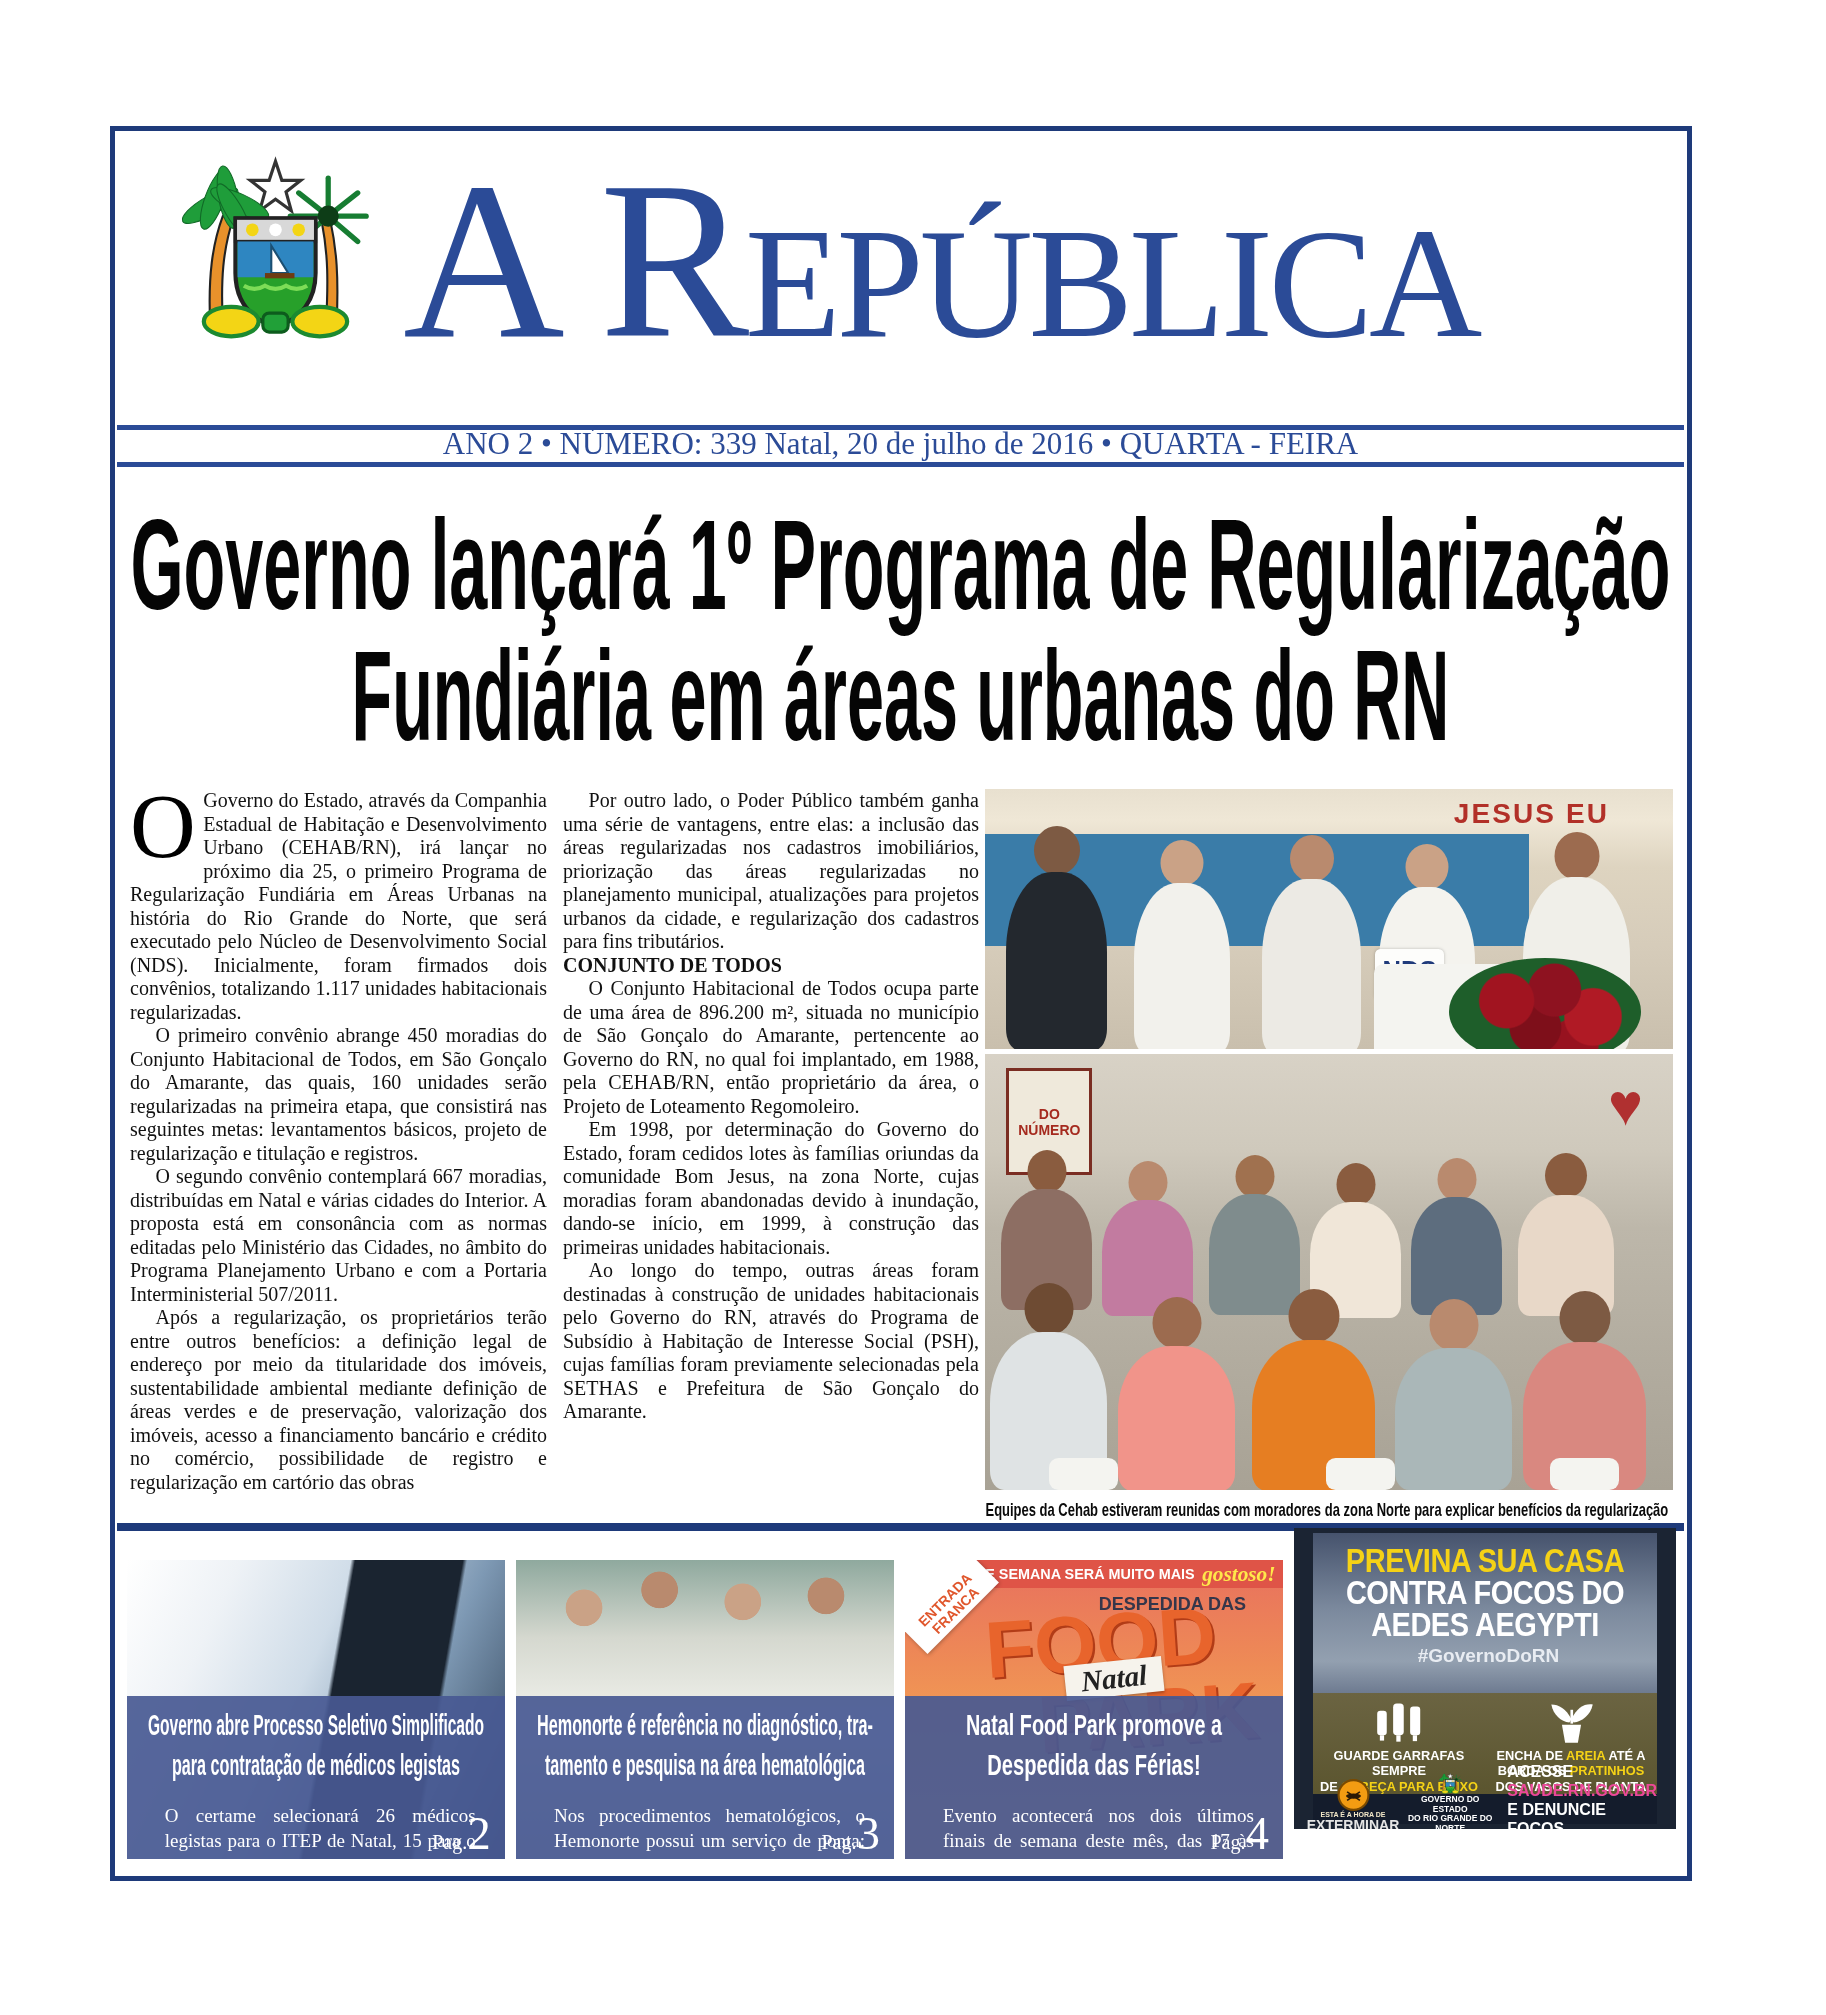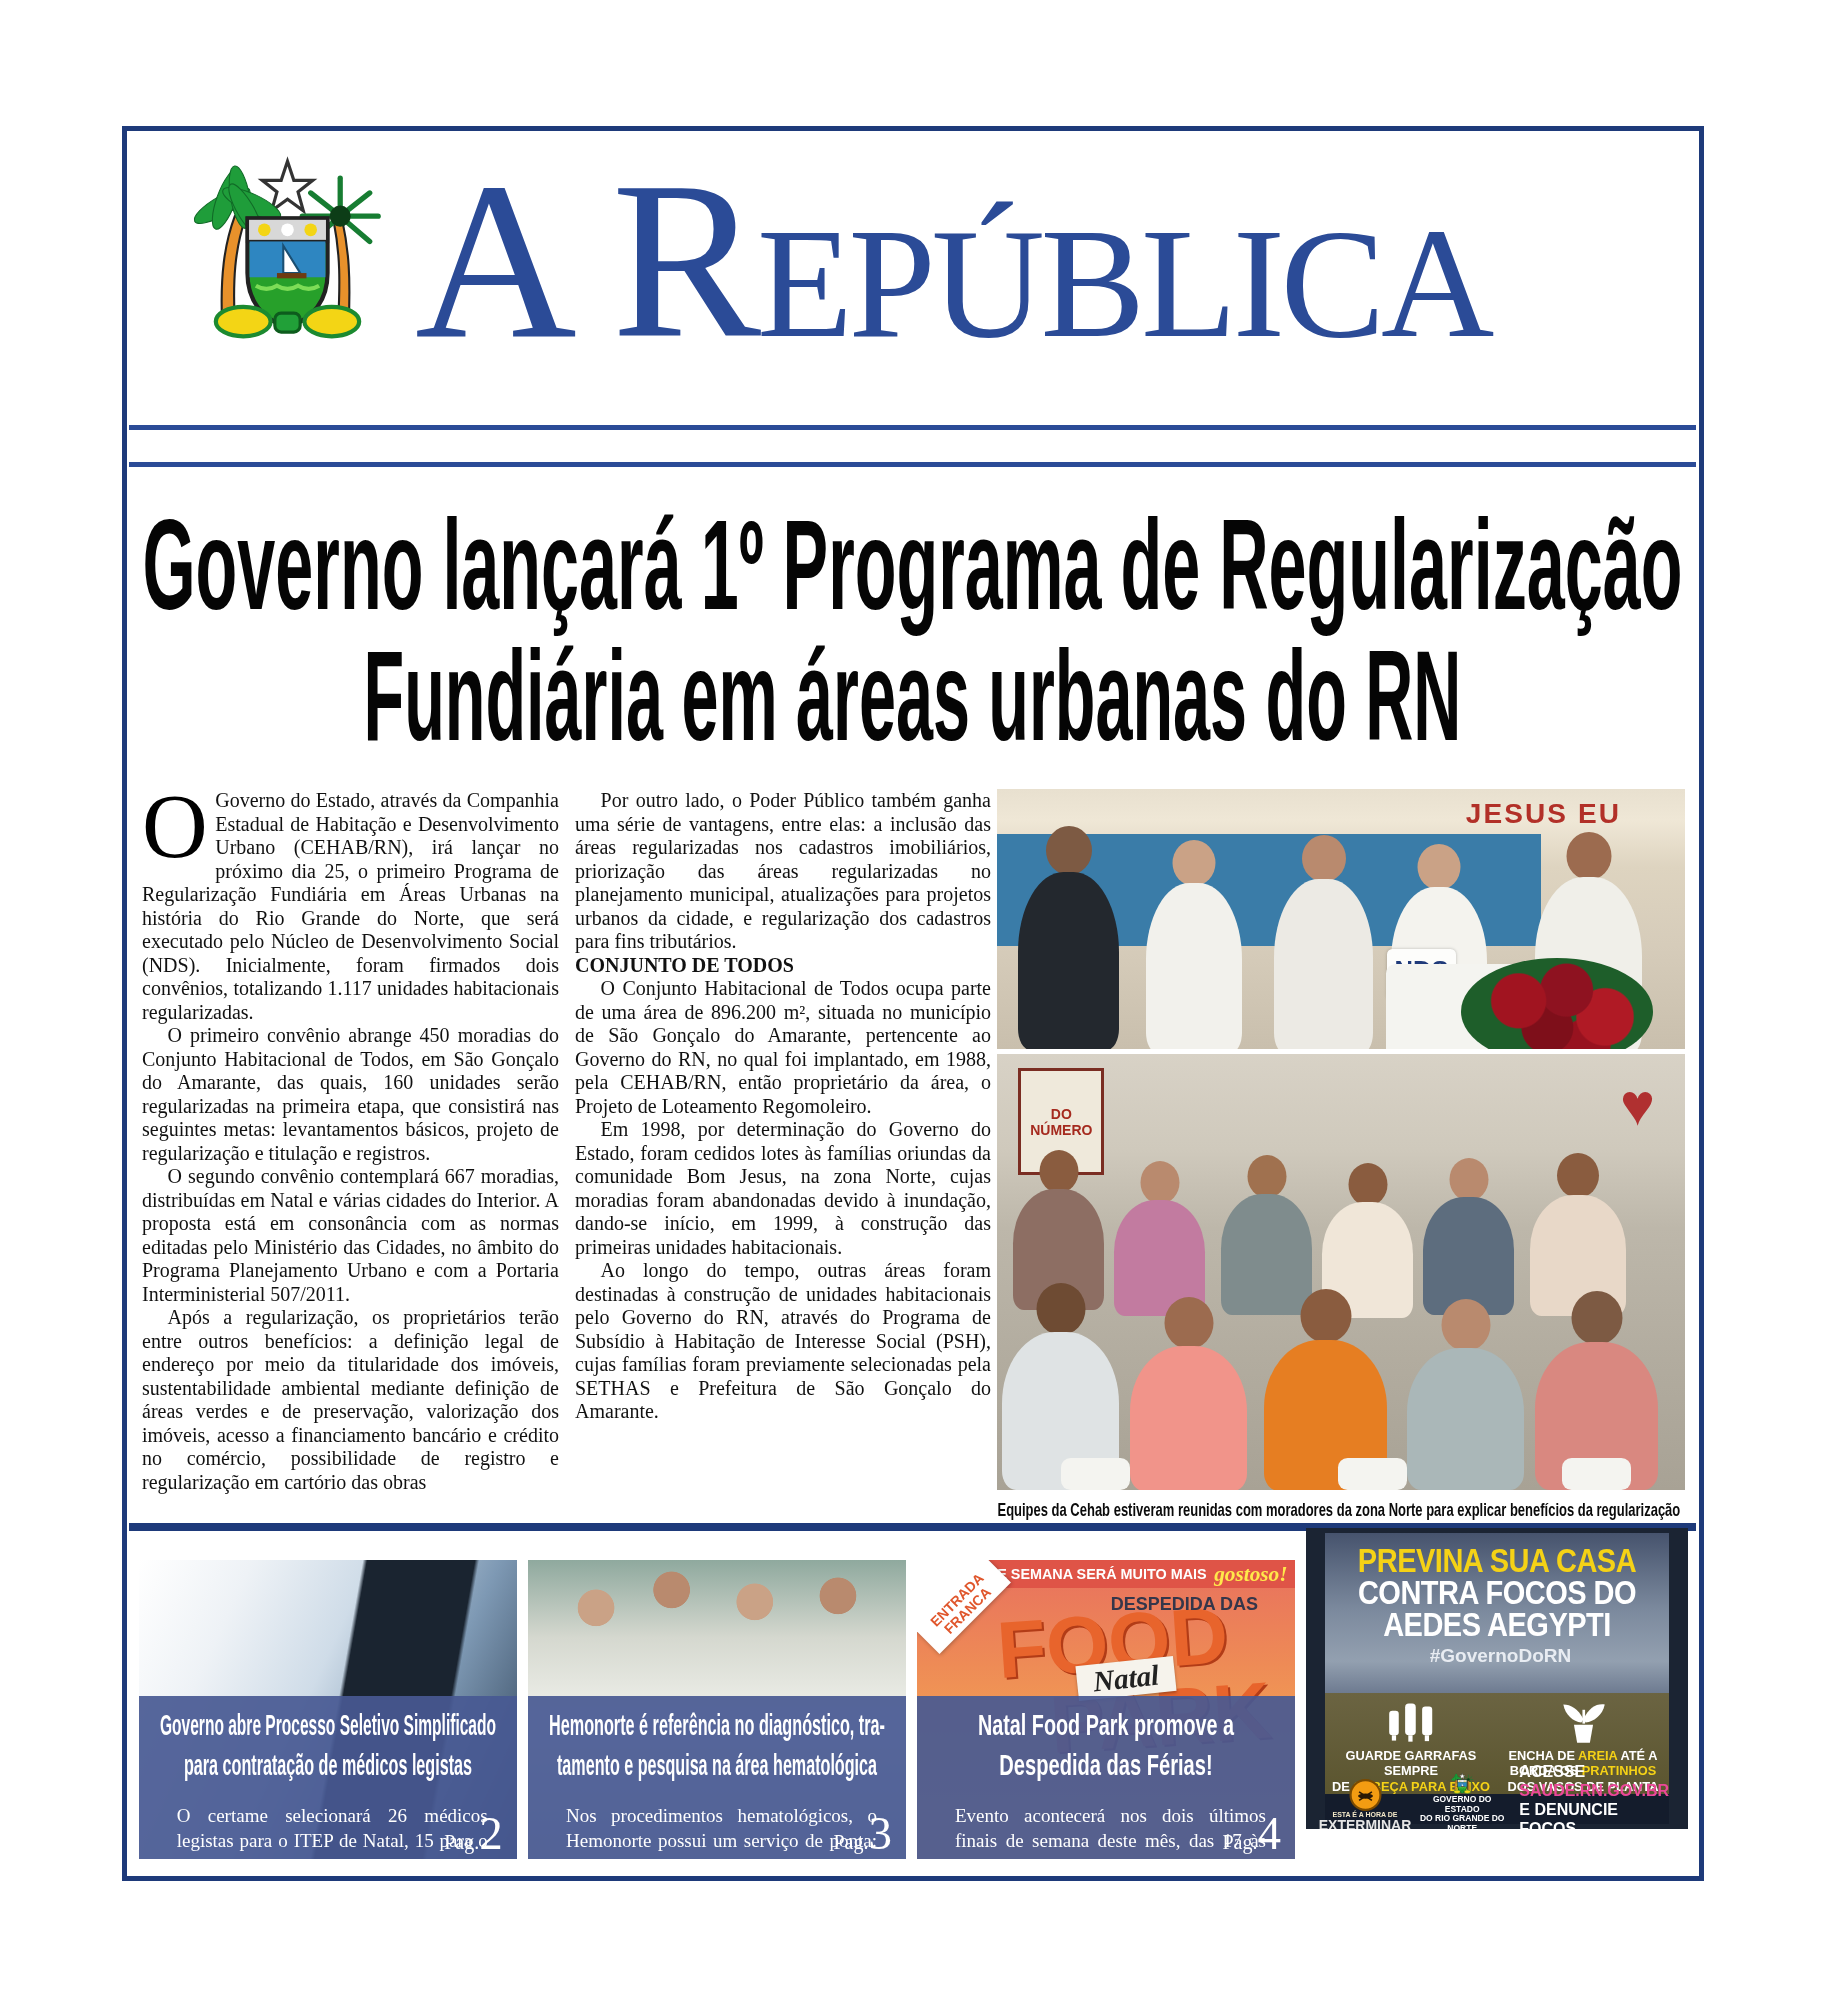--- a/index.html
+++ b/index.html
@@ -1,18 +1,18 @@
 <!DOCTYPE html>
 <html lang="pt-BR" style="font-size:8.5px"><head>
 <meta charset="utf-8">
 <style>
   html,body{margin:0;padding:0;background:#ffffff;}
   .page{position:relative;width:1826px;height:2015px;background:#fff;overflow:hidden;
         font-family:"Liberation Serif",serif;color:#111;}
-  .frame{position:absolute;left:122px;top:126px;width:1582px;height:1755px;
+  .frame{position:absolute;left:110px;top:126px;width:1582px;height:1755px;
          border:5.3px solid #1e3a7a;box-sizing:border-box;background:#fff;}
 
   
   .crest{position:absolute;left:51px;top:23.5px;width:219px;height:195px;}
   .masthead-title{position:absolute;left:288px;top:0px;width:1279px;height:217px;
 Internal    display:flex;align-items:center;justify-content:center;white-space:nowrap;
     font-variant:small-caps;font-size:224px;letter-spacing:-4.3px;color:#2b4b97;}
   .band{position:absolute;left:0;top:216px;width:1571px;height:76px;background:#1e3c7c;
         display:flex;align-items:center;justify-content:center;}
   .band-text{color:#fff;font-size:46px;}
@@ -180,20 +180,21 @@
   </svg>
 
   <div class="frame">
 
     <svg class="crest" viewBox="0 0 200 185">
       <use href="#crest-sym"></use>
     </svg>
     <div class="masthead-title">A República</div>
 
     <div class="rule rule1"></div>
+    <div class="dateline">ANO 2 • NÚMERO: 339 Natal, 20 de julho de 2016 • QUARTA - FEIRA</div>
     <div class="rule rule2"></div>
 
     <div class="headline-wrap">
       <svg width="1571" height="283" viewBox="0 0 2948 530">
         <text x="1474" y="250" font-size="240" text-anchor="middle" textLength="2890" lengthAdjust="spacingAndGlyphs">Governo lançará 1º Programa de Regularização</text>
         <text x="1474" y="495" font-size="240" text-anchor="middle" textLength="2060" lengthAdjust="spacingAndGlyphs">Fundiária em áreas urbanas do RN</text>
       </svg>
     </div>
 
     <div class="col col1">

